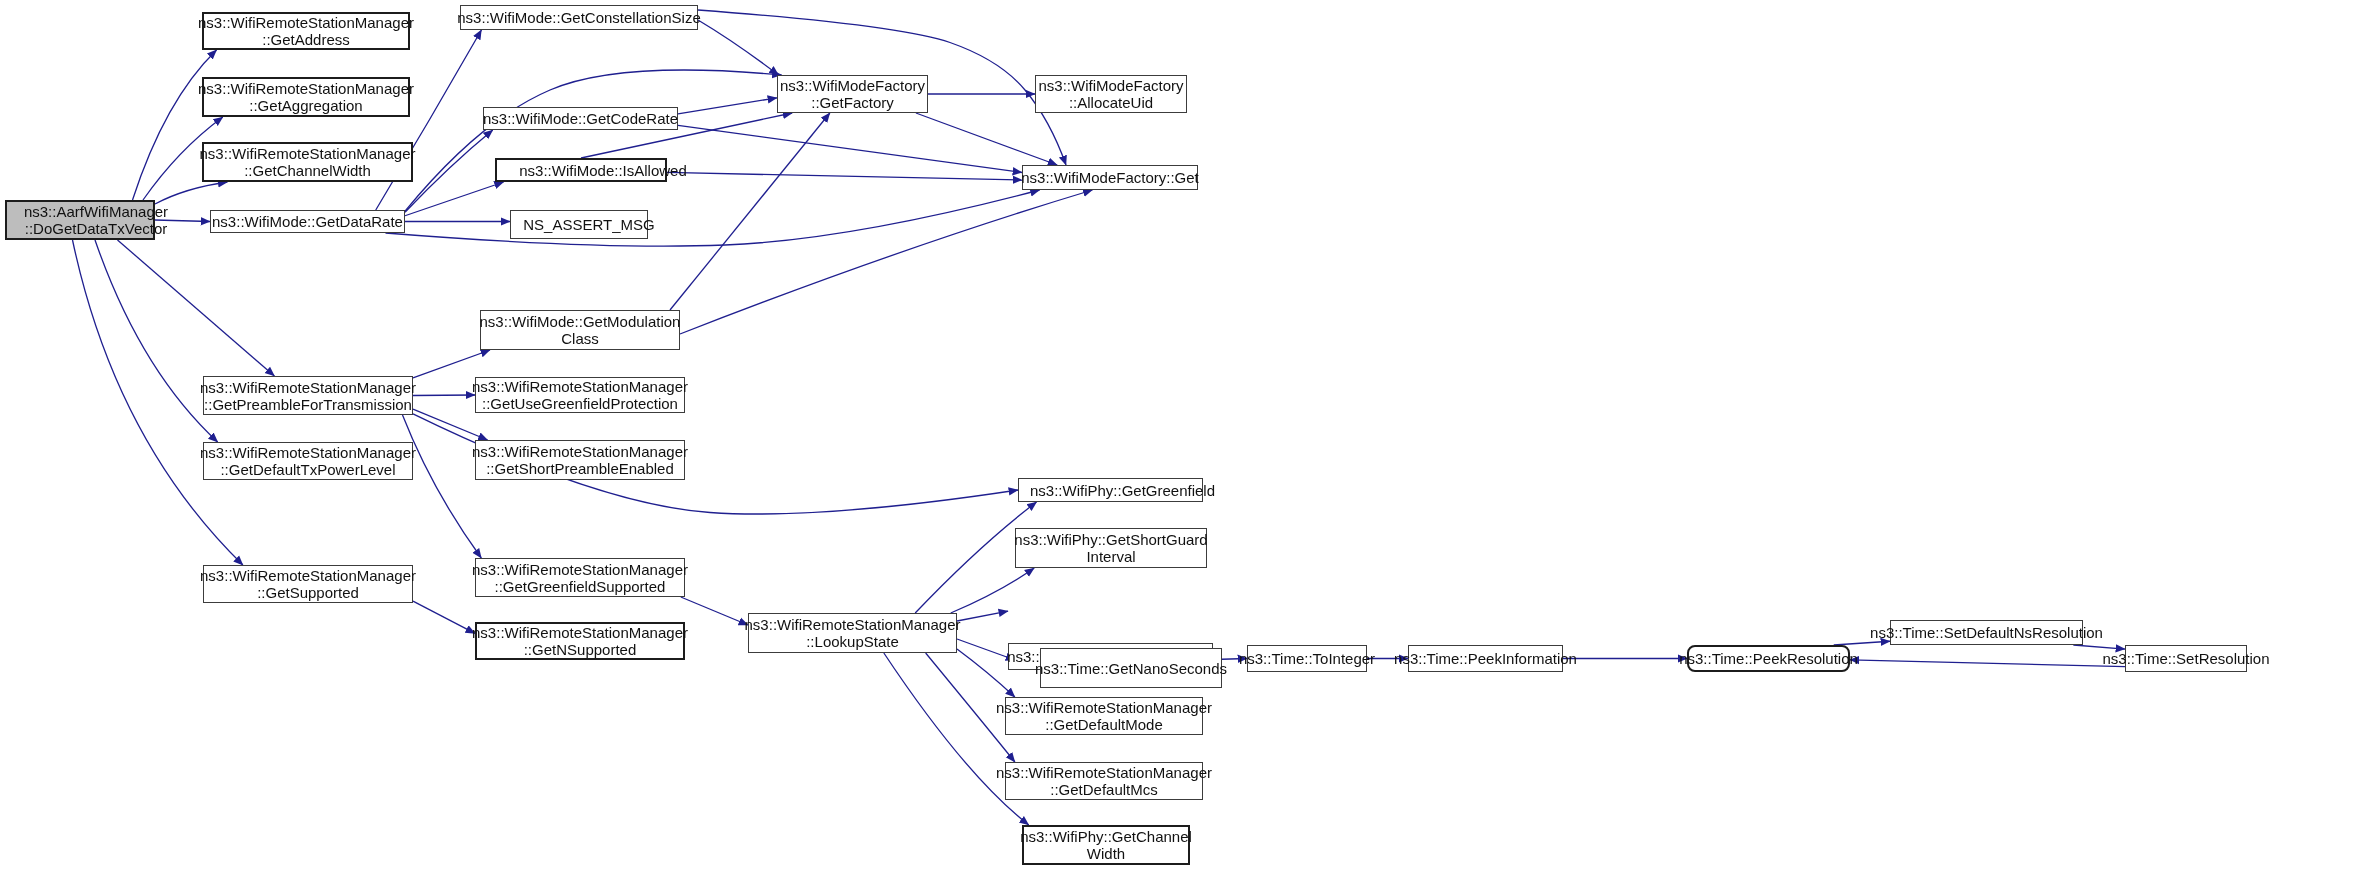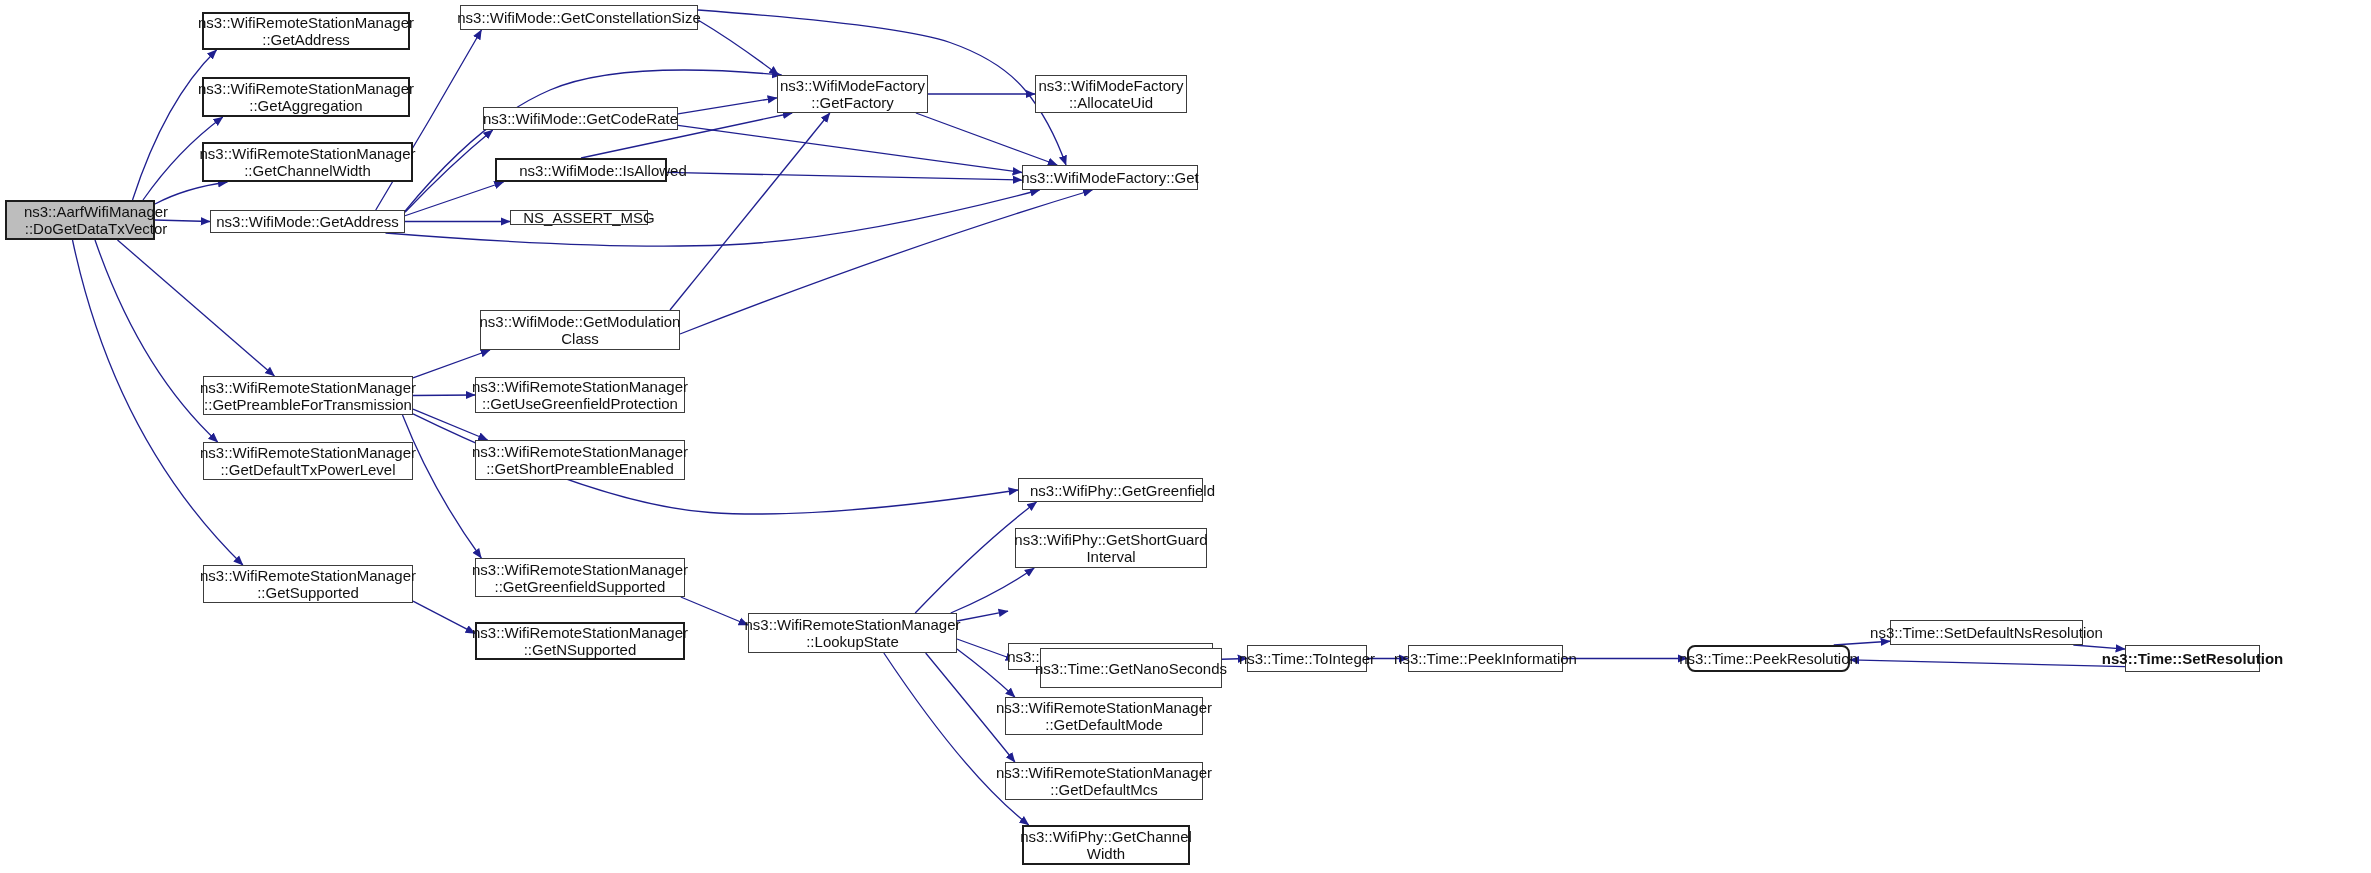--- a/index.html
+++ b/index.html
@@ -71,25 +71,25 @@
     </svg>
   <div id="nodes">
       <div class="node fill" style="left: 5px; top: 200px; width: 150px; height: 40px; padding-left: 32px;">ns3::AarfWifiManager
 ::DoGetDataTxVector</div>
       <div class="node bold" style="left: 202px; top: 12px; width: 208px; height: 38px;">ns3::WifiRemoteStationManager
 ::GetAddress</div>
       <div class="node bold" style="left: 202px; top: 77px; width: 208px; height: 40px;">ns3::WifiRemoteStationManager
 ::GetAggregation</div>
       <div class="node bold" style="left: 202px; top: 142px; width: 211px; height: 40px;">ns3::WifiRemoteStationManager
 ::GetChannelWidth</div>
-      <div class="node" style="left: 210px; top: 210px; width: 195px; height: 23px;">ns3::WifiMode::GetAddress</div>
+      <div class="node" style="left: 210px; top: 210px; width: 195px; height: 23px;">ns3::WifiMode::GetDataRate</div>
       <div class="node" style="left: 460px; top: 5px; width: 238px; height: 25px;">ns3::WifiMode::GetConstellationSize</div>
       <div class="node" style="left: 483px; top: 107px; width: 195px; height: 23px;">ns3::WifiMode::GetCodeRate</div>
       <div class="node bold" style="left: 495px; top: 158px; width: 172px; height: 24px; padding-left: 44px;">ns3::WifiMode::IsAllowed</div>
-      <div class="node" style="left: 510px; top: 210px; width: 138px; height: 15px; padding-left: 20px;">NS_ASSERT_MSG</div>
+      <div class="node" style="left: 510px; top: 210px; width: 138px; height: 29px; padding-left: 20px;">NS_ASSERT_MSG</div>
       <div class="node" style="left: 480px; top: 310px; width: 200px; height: 40px;">ns3::WifiMode::GetModulation
 Class</div>
       <div class="node" style="left: 777px; top: 75px; width: 151px; height: 38px;">ns3::WifiModeFactory
 ::GetFactory</div>
       <div class="node" style="left: 1035px; top: 75px; width: 152px; height: 38px;">ns3::WifiModeFactory
 ::AllocateUid</div>
       <div class="node" style="left: 1022px; top: 165px; width: 176px; height: 25px;">ns3::WifiModeFactory::Get</div>
       <div class="node" style="left: 203px; top: 376px; width: 210px; height: 39px;">ns3::WifiRemoteStationManager
 ::GetPreambleForTransmission</div>
       <div class="node" style="left: 475px; top: 377px; width: 210px; height: 36px;">ns3::WifiRemoteStationManager
@@ -114,15 +114,15 @@
       <div class="node" style="left: 1005px; top: 697px; width: 198px; height: 38px;">ns3::WifiRemoteStationManager
 ::GetDefaultMode</div>
       <div class="node" style="left: 1005px; top: 762px; width: 198px; height: 38px;">ns3::WifiRemoteStationManager
 ::GetDefaultMcs</div>
       <div class="node bold" style="left: 1022px; top: 825px; width: 168px; height: 40px;">ns3::WifiPhy::GetChannel
 Width</div>
       <div class="node" style="left: 1247px; top: 645px; width: 120px; height: 27px;">ns3::Time::ToInteger</div>
       <div class="node" style="left: 1408px; top: 645px; width: 155px; height: 27px;">ns3::Time::PeekInformation</div>
       <div class="node bold" style="left: 1687px; top: 645px; width: 163px; height: 27px; border-radius: 8px;">ns3::Time::PeekResolution</div>
       <div class="node" style="left: 1890px; top: 620px; width: 193px; height: 25px;">ns3::Time::SetDefaultNsResolution</div>
-      <div class="node" style="left: 2125px; top: 645px; width: 135px; height: 27px; font-weight: bold;">ns3::Time::SetResolution</div>
+      <div class="node" style="left: 2125px; top: 645px; width: 122px; height: 27px;">ns3::Time::SetResolution</div>
     </div>
 </div>
 
 </body></html>

